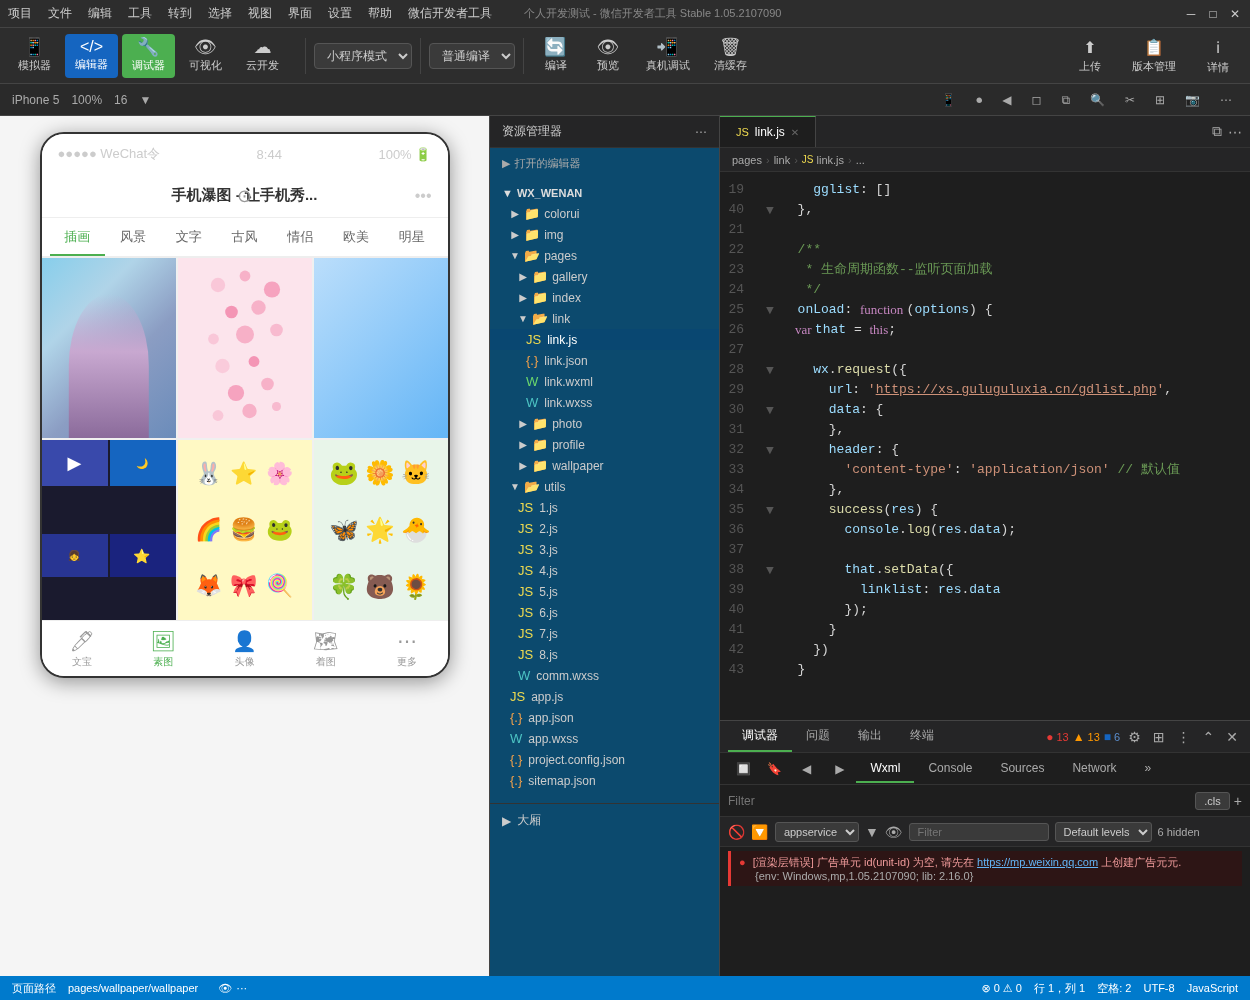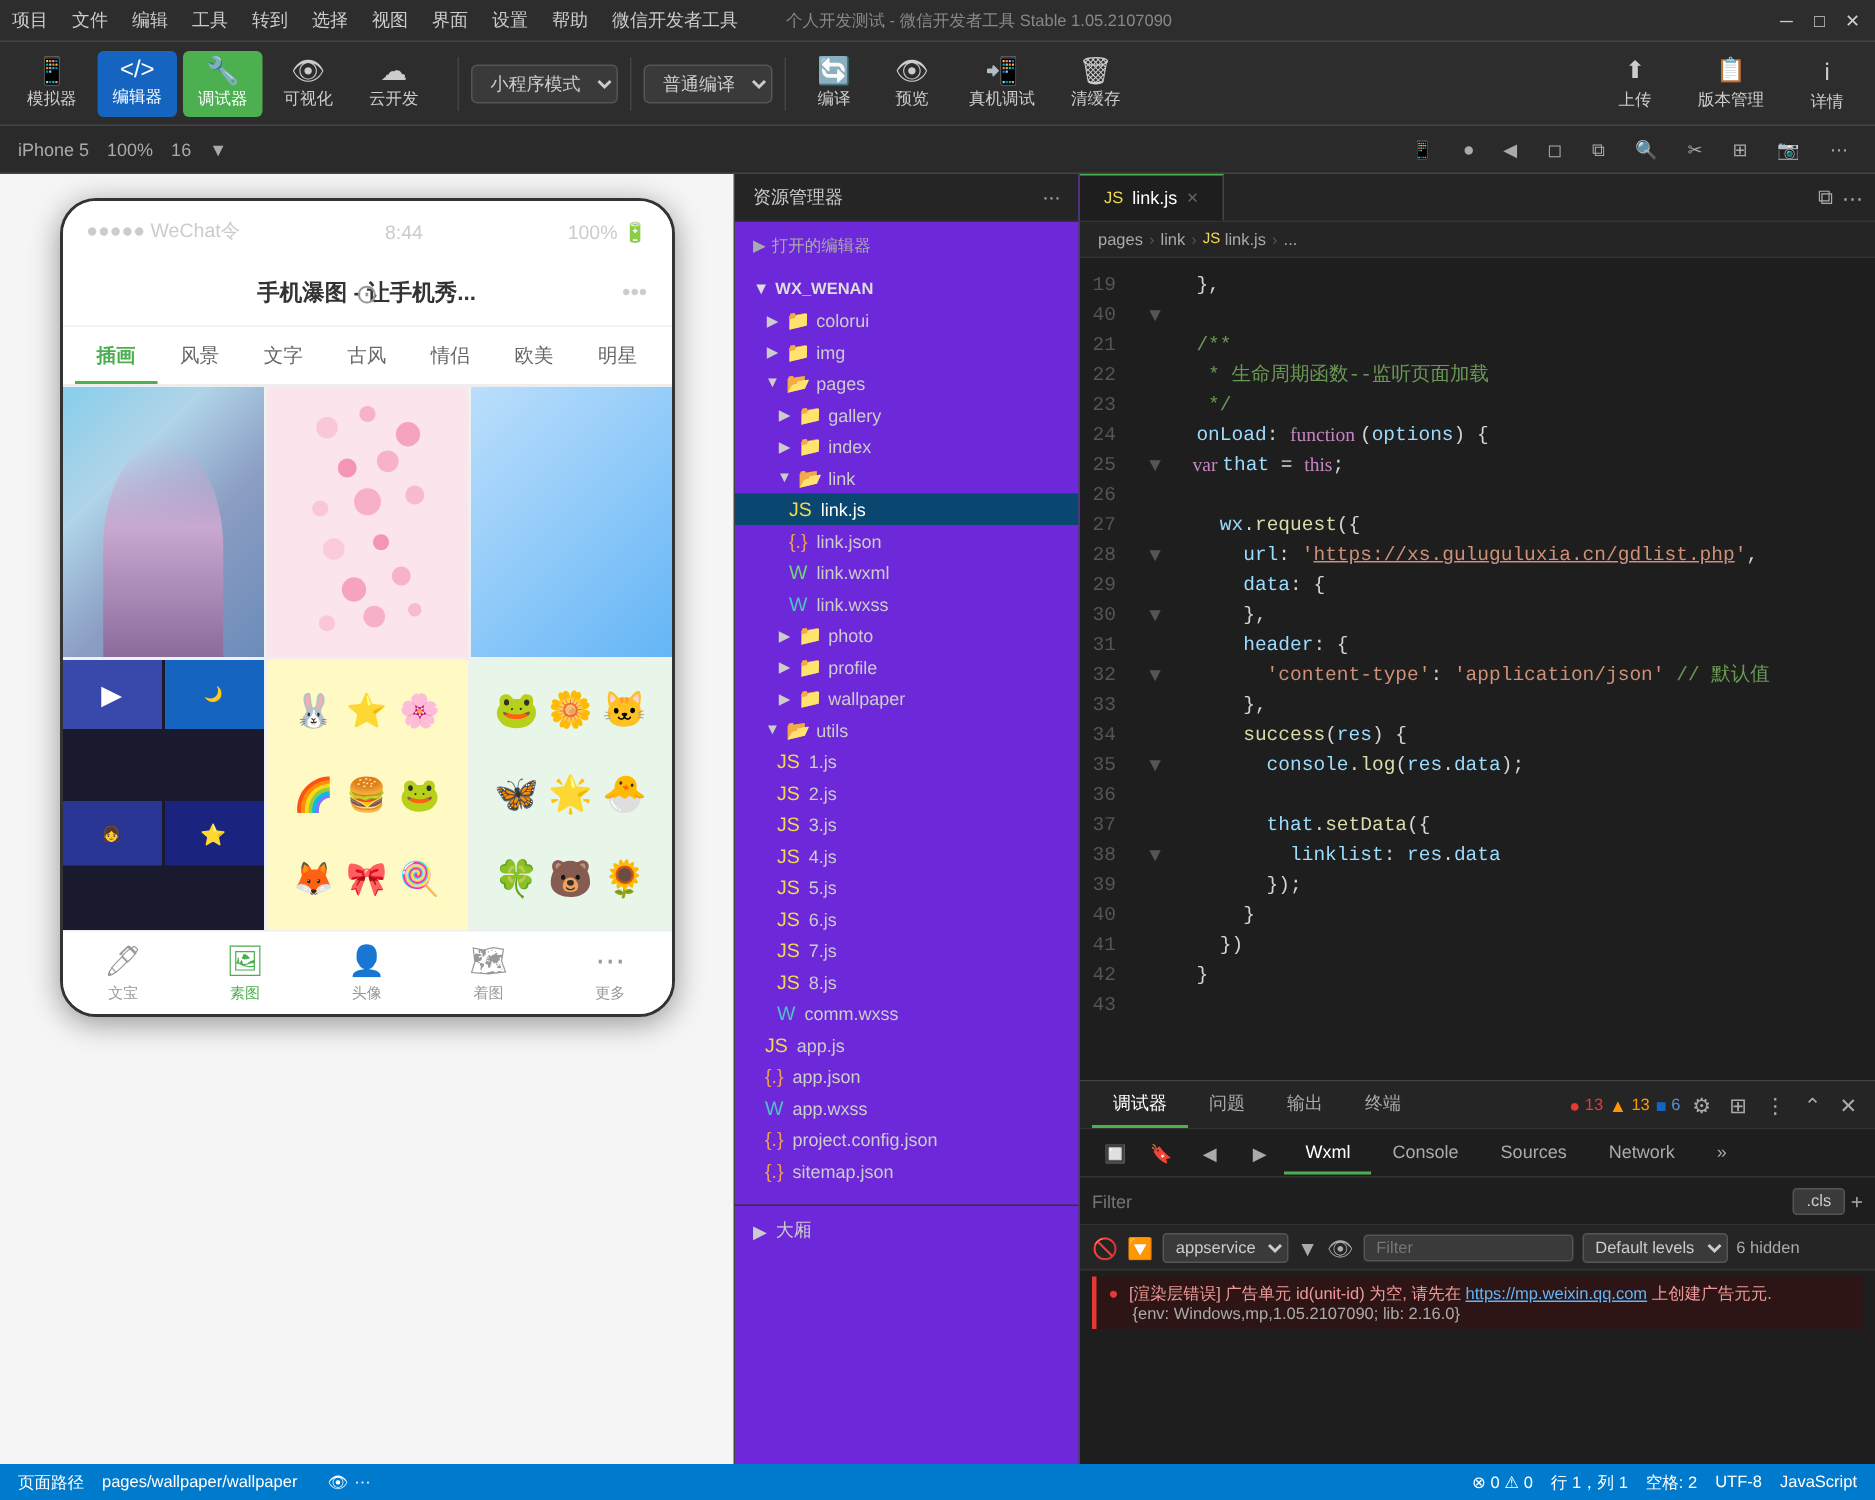--- a/index.html
+++ b/index.html
@@ -34,40 +34,40 @@
 
     
     .phone-panel { width: 490px; background: #f5f5f5; border-right: 1px solid #444; overflow: hidden; }
     .phone-wrapper { width: 410px; margin: 16px auto; background: #fff; border-radius: 24px; border: 2px solid #333; overflow: hidden; box-shadow: 0 4px 20px rgba(0,0,0,0.4); }
     .phone-status { height: 40px; background: #fff; display: flex; align-items: center; justify-content: space-between; padding: 0 16px; font-size: 13px; }
     .phone-title-bar { height: 44px; background: #fff; display: flex; align-items: center; justify-content: center; border-bottom: 1px solid #eee; position: relative; }
     .phone-title { font-size: 15px; color: #333; font-weight: bold; }
     .phone-title-dots { position: absolute; right: 16px; font-size: 16px; }
     .phone-tabs { height: 40px; display: flex; align-items: center; background: #fff; border-bottom: 2px solid #eee; padding: 0 8px; }
     .phone-tab { flex: 1; text-align: center; font-size: 13px; color: #666; padding: 8px 4px; cursor: pointer; }
-    .phone-tab.active { color: #4caf50; border-bottom: 2px solid #4caf50; margin-bottom: -2px; font-weight: bold; }
+    .phone-tab.active { color: #4caf50; border-bottom: 2px solid #4caf50; margin-bottom: -2px; font-weight: normal; }
     .phone-content { background: #f0f0f0; }
     .img-grid-top { display: grid; grid-template-columns: 1fr 1fr 1fr; gap: 2px; margin-bottom: 2px; }
     .img-cell { background: #ccc; overflow: hidden; }
     .img-cell.tall { height: 180px; }
     .img-grid-bottom { display: grid; grid-template-columns: 1fr 1fr 1fr; gap: 2px; }
     .img-cell.short { height: 180px; }
     .anime-girl { background: linear-gradient(135deg, #87ceeb 0%, #b0d4e8 30%, #8b9dc3 60%, #6b8cba 100%); height: 100%; position: relative; }
     .anime-girl::after { content: ''; position: absolute; bottom: 0; left: 50%; transform: translateX(-50%); width: 60%; height: 80%; background: linear-gradient(180deg, transparent 0%, #c8a8d0 40%, #8b6b9b 100%); border-radius: 50% 50% 0 0; }
     .floral-pattern { background: #fce4ec; height: 100%; display: flex; align-items: center; justify-content: center; }
     .blue-wash { background: linear-gradient(135deg, #bbdefb 0%, #90caf9 50%, #64b5f6 100%); height: 100%; }
     .kawaii-stickers { background: #fff9c4; height: 100%; display: flex; flex-wrap: wrap; align-items: center; justify-content: center; gap: 4px; }
     .frog-cat { background: #e8f5e9; height: 100%; display: flex; flex-wrap: wrap; align-items: center; justify-content: center; }
     .phone-nav { height: 56px; background: #fff; display: flex; align-items: center; border-top: 1px solid #eee; }
     .nav-item { flex: 1; display: flex; flex-direction: column; align-items: center; justify-content: center; gap: 2px; font-size: 10px; color: #999; cursor: pointer; padding: 6px 0; }
     .nav-item.active { color: #4caf50; }
     .nav-icon { font-size: 20px; }
 
     
-    .file-panel { width: 230px; background: #6d28d9; border-right: 1px solid #444; overflow-y: auto; }
+    .file-panel { width: 230px; background: #0c4a6e; border-right: 1px solid #444; overflow-y: auto; }
     .file-header { height: 32px; background: #252526; display: flex; align-items: center; justify-content: space-between; padding: 0 12px; font-size: 12px; color: #ccc; border-bottom: 1px solid #333; }
     .file-section { padding: 4px 0; }
     .file-section-title { padding: 4px 12px; font-size: 11px; color: #aaa; display: flex; align-items: center; gap: 4px; cursor: pointer; }
     .file-item { padding: 3px 8px 3px 16px; display: flex; align-items: center; gap: 6px; cursor: pointer; color: #ccc; font-size: 12px; }
     .file-item.active { background: #094771; color: #fff; }
     .file-folder { padding: 3px 8px 3px 12px; display: flex; align-items: center; gap: 4px; cursor: pointer; color: #ccc; font-size: 12px; }
     .arrow { display: inline-block; width: 10px; text-align: center; font-size: 10px; }
     .file-icon { font-size: 13px; }
     .fi-yellow { color: #e8c46a; }
     .indent1 { padding-left: 20px; }
@@ -608,20 +608,23 @@
           <div class="fold-col" style="height:20px;"></div>
           <div class="fold-col" style="height:20px;">▼</div>
           <div class="fold-col" style="height:20px;"></div>
           <div class="fold-col" style="height:20px;"></div>
           <div class="fold-col" style="height:20px;"></div>
           <div class="fold-col" style="height:20px;"></div>
           <div class="fold-col" style="height:20px;"></div>
         </div>
         <div class="code-lines">
           <div class="code-line">
+            <span class="var">    gglist</span><span class="punct">: []</span>
+          </div>
+          <div class="code-line">
             <span class="punct">  },</span>
           </div>
           <div class="code-line"></div>
           <div class="code-line">
             <span class="comment">  /**</span>
           </div>
           <div class="code-line">
             <span class="comment">   * 生命周期函数--监听页面加载</span>
           </div>
           <div class="code-line">

